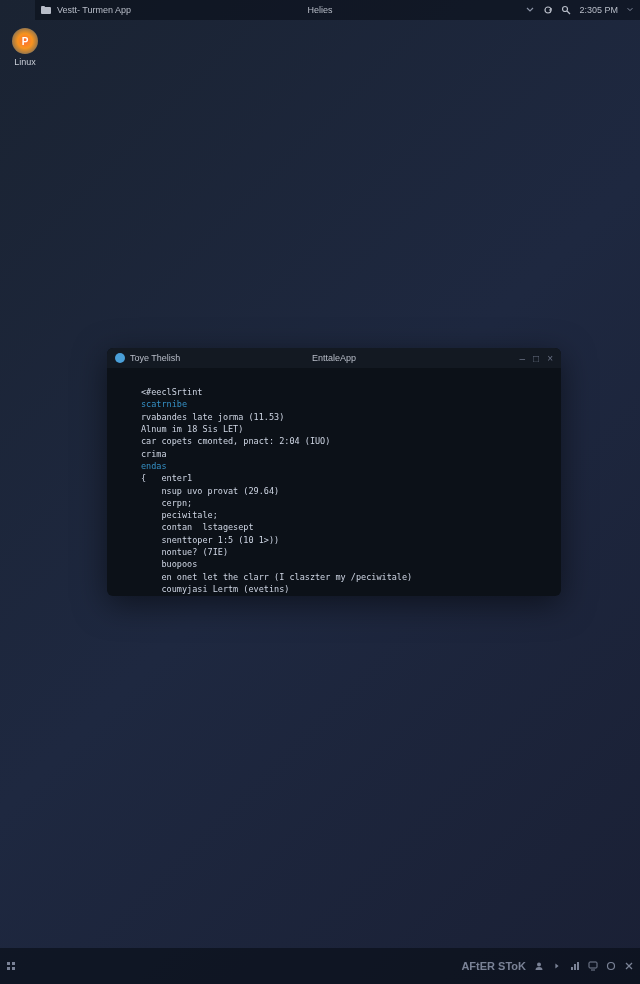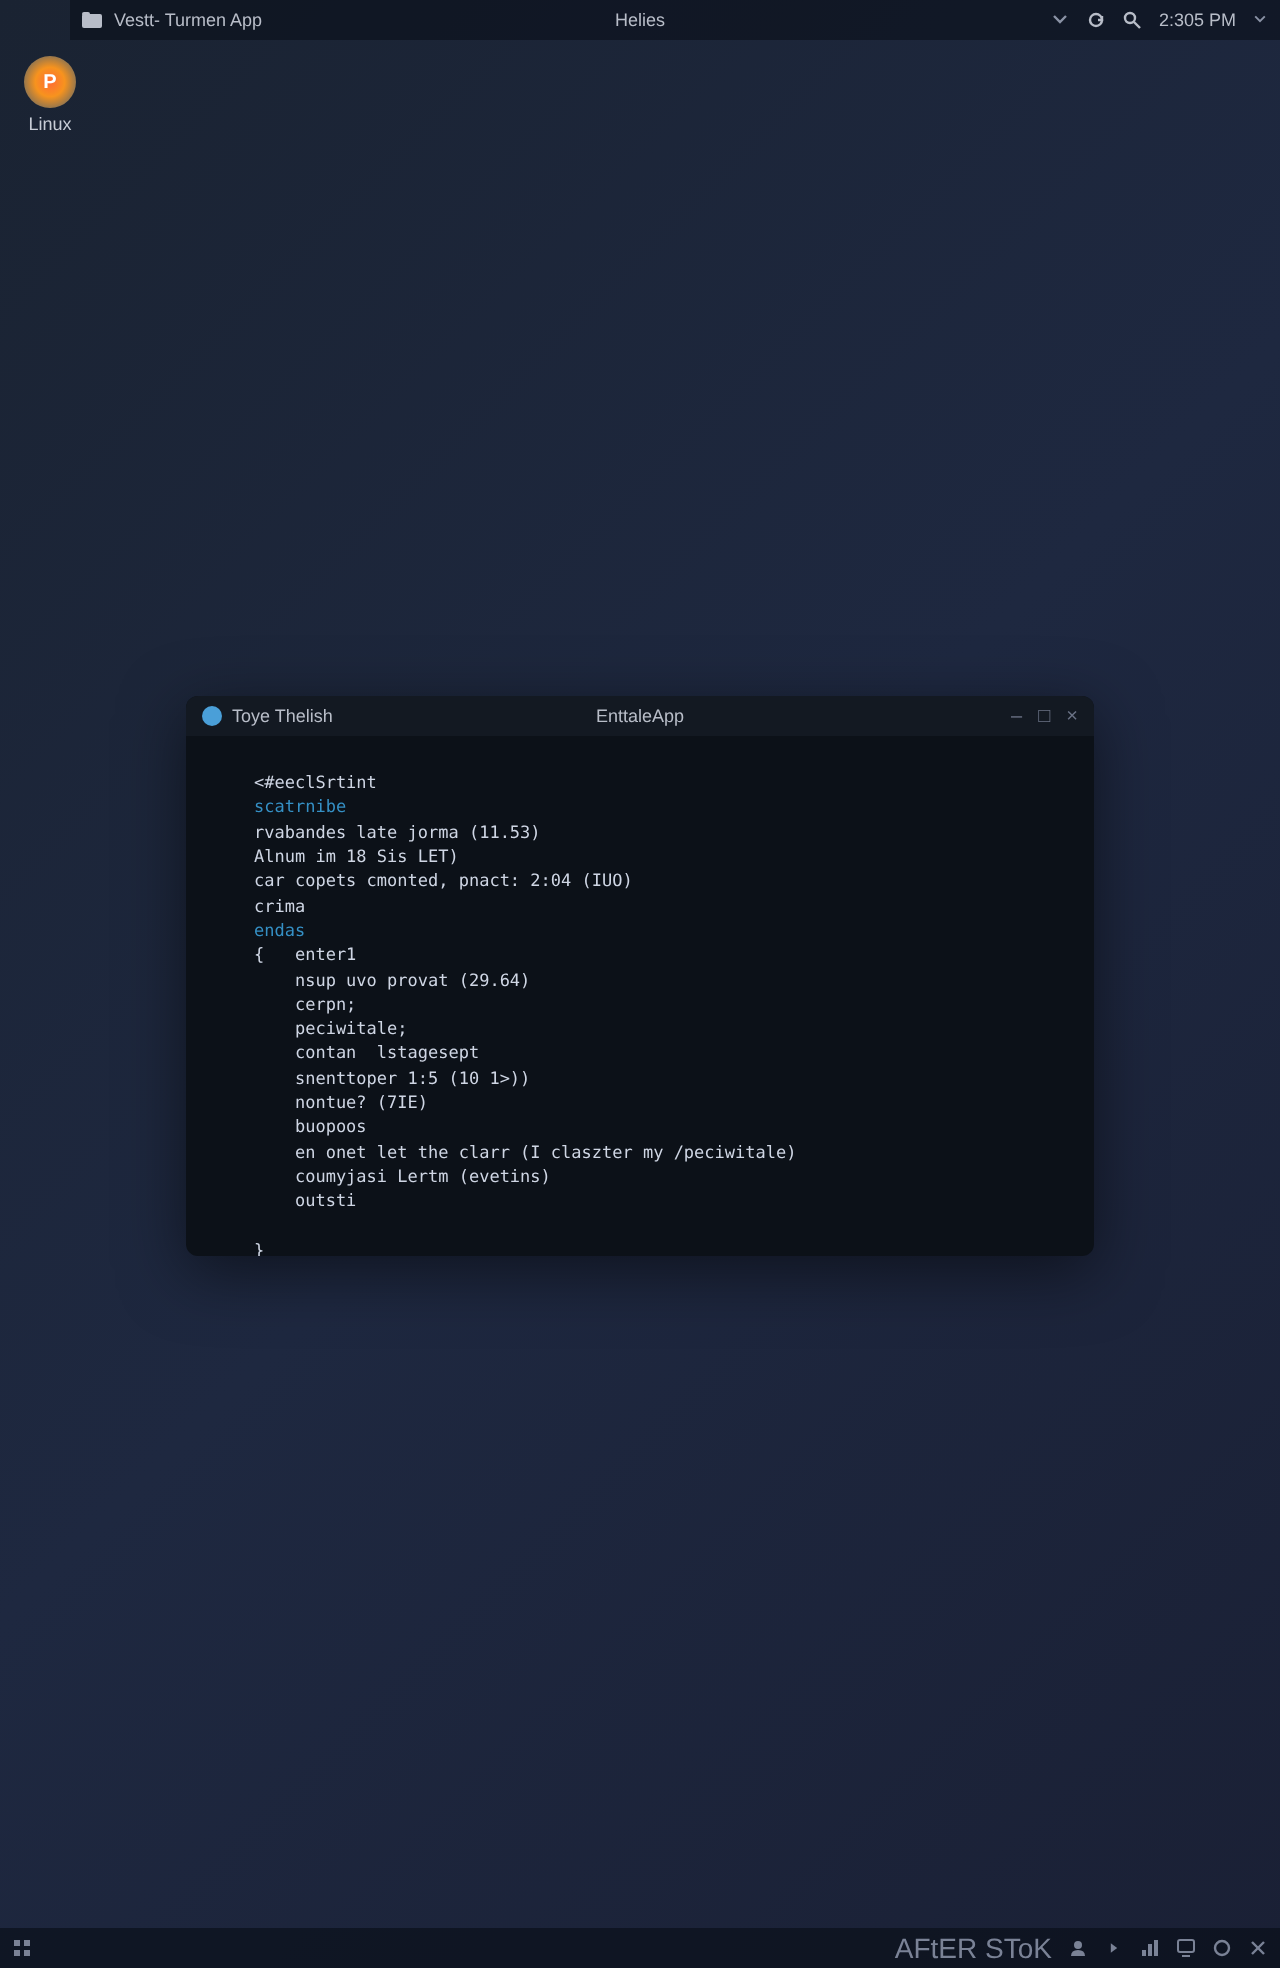--- a/index.html
+++ b/index.html
@@ -79,24 +79,24 @@
       color: #fff;
     }
     .desktop-icon-label {
       font-size: 9px;
       color: #c8cdd6;
     }
     
     
     .terminal-window {
       position: absolute;
-      left: 93px;
+      left: 107px;
       top: 348px;
       width: 454px;
-      height: 280px;
+      height: 248px;
       background: #0c1118;
       border-radius: 6px;
       box-shadow: 0 8px 32px rgba(0,0,0,0.5);
       overflow: hidden;
     }
     .terminal-titlebar {
       height: 20px;
       background: #131922;
       display: flex;
       align-items: center;
@@ -141,27 +141,28 @@
     }
     .code-keyword { color: #3590c5; text-align: center; }
     .code-normal { color: #cfd6e4; }
     
     
     .taskbar {
       position: absolute;
       bottom: 0;
       left: 0;
       right: 0;
-      height: 20px;
+      height: 36px;
       background: rgba(10, 15, 25, 0.7);
       display: flex;
       align-items: center;
       padding: 0 6px;
-      font-size: 14px;
+      font-size: 11px;
       color: #7a8296;
+      font-weight: bold;
     }
     .taskbar-left {
       display: flex;
       align-items: center;
     }
     .taskbar-right {
       margin-left: auto;
       display: flex;
       align-items: center;
       gap: 8px;

